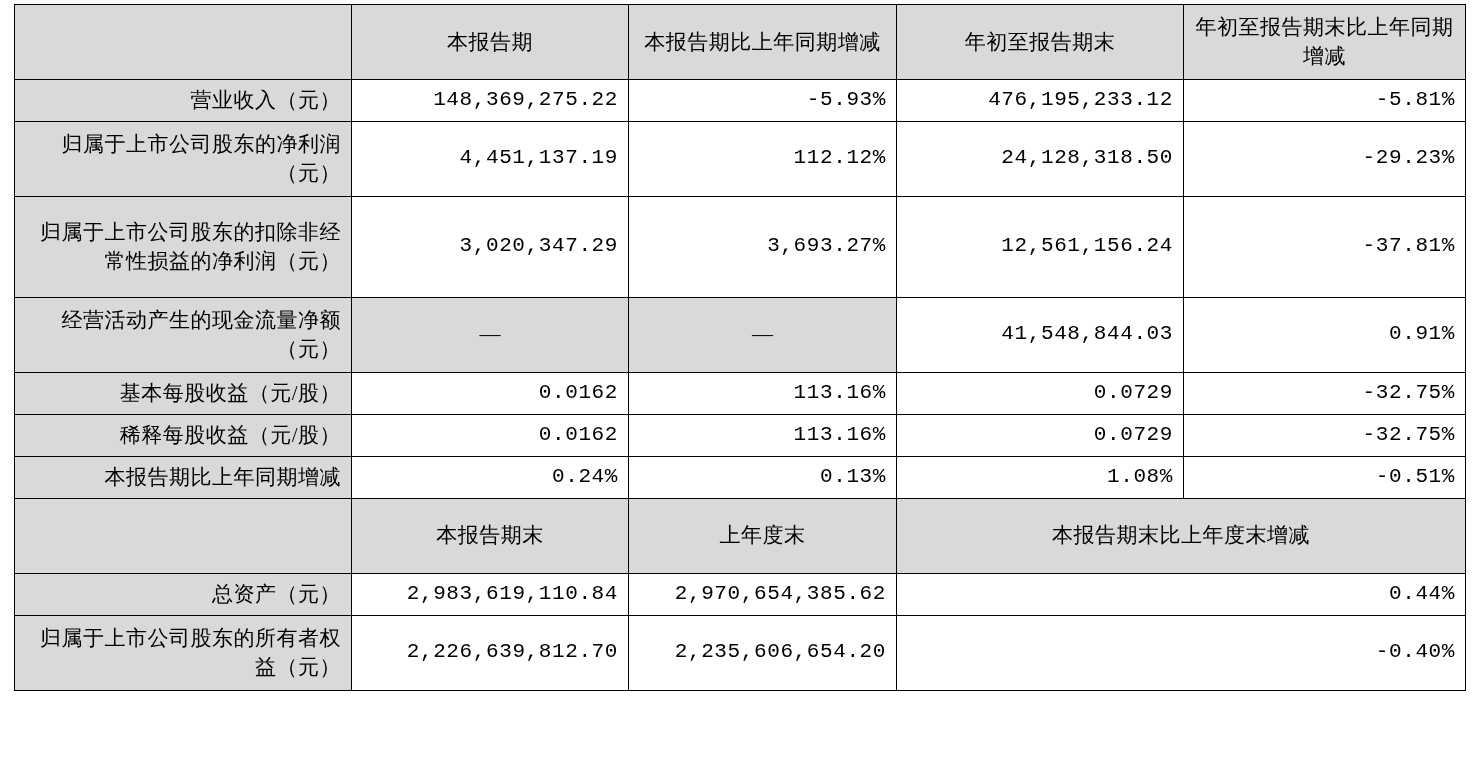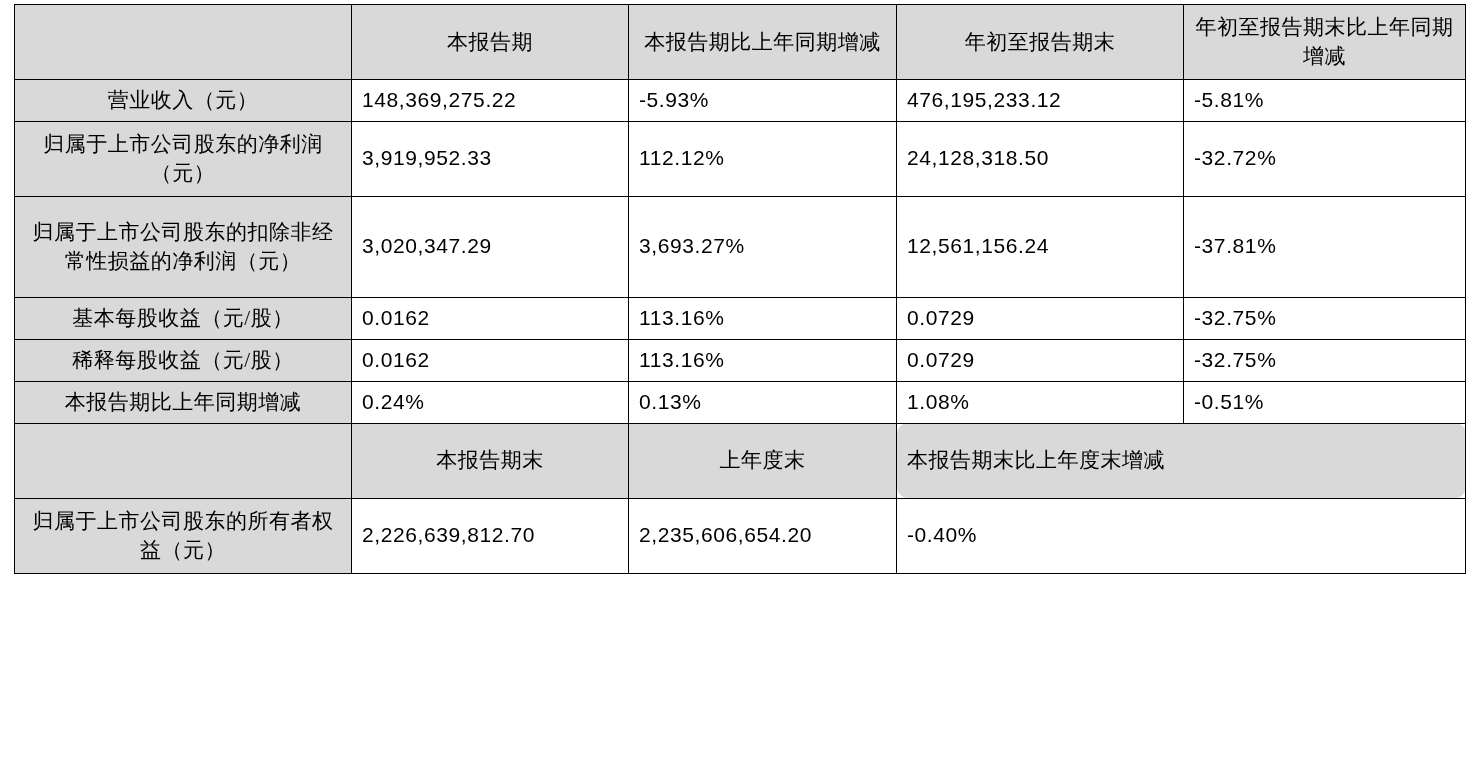--- a/index.html
+++ b/index.html
@@ -41,37 +41,36 @@
   col.c4 { width: 282px; }
 
   .hdr {
     background: #d9d9d9;
     text-align: center;
     font-size: 21px;
     letter-spacing: 0.5px;
   }
   .rowlabel {
     background: #d9d9d9;
-    text-align: center;
+    text-align: right;
     letter-spacing: 0.5px;
   }
   .num {
-    text-align: left;
-    font-family: Liberation Sans, sans-serif;
+    text-align: right;
+    font-family: Liberation Mono, monospace;
     letter-spacing: 0.6px;
   }
   .dash {
     background: #d9d9d9;
     text-align: center;
   }
   .wide-center {
-    text-align: left;
+    text-align: center;
     background: #d9d9d9;
     letter-spacing: 0.5px;
-    border-radius: 11px;
   }
   .tall { height: 62px; }
   .tall3 { height: 88px; margin-left: 38px; }
   .empty-cell { background: #d9d9d9; }
 </style>
 </head>
 <body>
 
 <div class="sheet">
   <table class="fin">
@@ -94,34 +93,41 @@
       <tr>
         <td class="rowlabel">营业收入（元）</td>
         <td class="num">148,369,275.22</td>
         <td class="num">-5.93%</td>
         <td class="num">476,195,233.12</td>
         <td class="num">-5.81%</td>
       </tr>
 
       <tr>
         <td class="rowlabel tall">归属于上市公司股东的净利润（元）</td>
-        <td class="num">3,919,952.33</td>
+        <td class="num">4,451,137.19</td>
         <td class="num">112.12%</td>
         <td class="num">24,128,318.50</td>
-        <td class="num">-32.72%</td>
+        <td class="num">-29.23%</td>
       </tr>
 
       <tr>
         <td class="rowlabel tall3">归属于上市公司股东的扣除非经常性损益的净利润（元）</td>
         <td class="num">3,020,347.29</td>
         <td class="num">3,693.27%</td>
         <td class="num">12,561,156.24</td>
         <td class="num">-37.81%</td>
       </tr>
 
+      <tr>
+        <td class="rowlabel tall">经营活动产生的现金流量净额（元）</td>
+        <td class="dash">—</td>
+        <td class="dash">—</td>
+        <td class="num">41,548,844.03</td>
+        <td class="num">0.91%</td>
+      </tr>
 
       <tr>
         <td class="rowlabel">基本每股收益（元/股）</td>
         <td class="num">0.0162</td>
         <td class="num">113.16%</td>
         <td class="num">0.0729</td>
         <td class="num">-32.75%</td>
       </tr>
 
       <tr>
@@ -140,20 +146,26 @@
         <td class="num">-0.51%</td>
       </tr>
 
       <tr>
         <td class="empty-cell"></td>
         <td class="hdr tall">本报告期末</td>
         <td class="hdr tall">上年度末</td>
         <td class="wide-center tall" colspan="2">本报告期末比上年度末增减</td>
       </tr>
 
+      <tr>
+        <td class="rowlabel">总资产（元）</td>
+        <td class="num">2,983,619,110.84</td>
+        <td class="num">2,970,654,385.62</td>
+        <td class="num" colspan="2">0.44%</td>
+      </tr>
 
       <tr>
         <td class="rowlabel tall">归属于上市公司股东的所有者权益（元）</td>
         <td class="num">2,226,639,812.70</td>
         <td class="num">2,235,606,654.20</td>
         <td class="num" colspan="2">-0.40%</td>
       </tr>
     </tbody>
   </table>
 </div>

